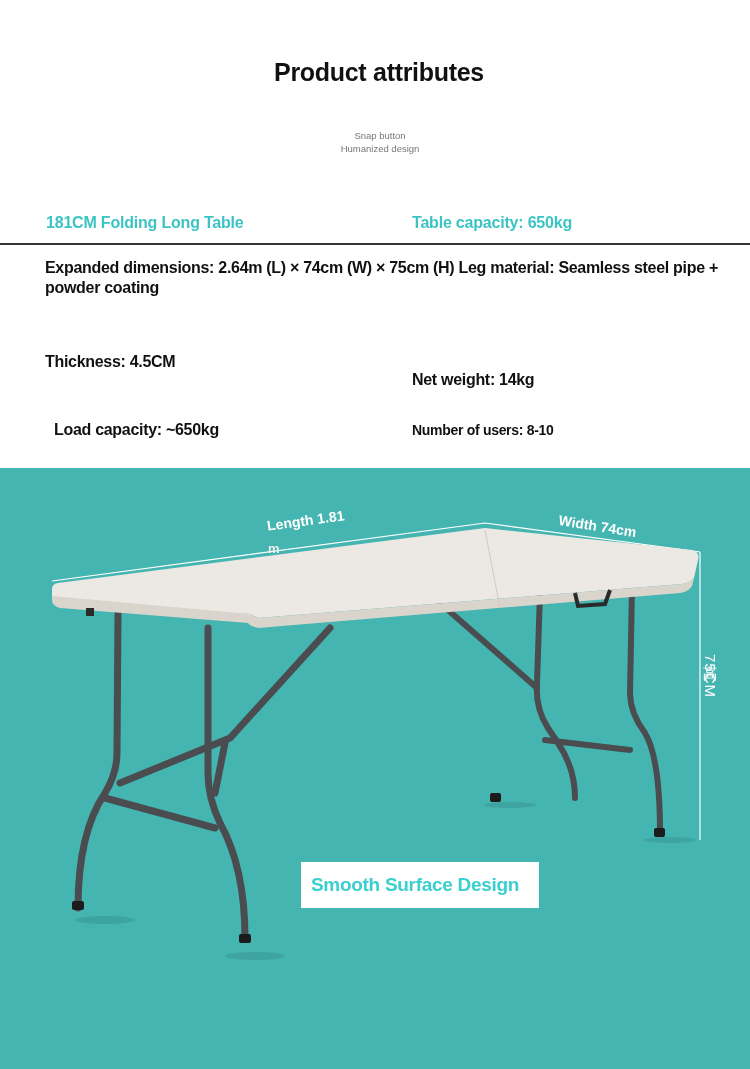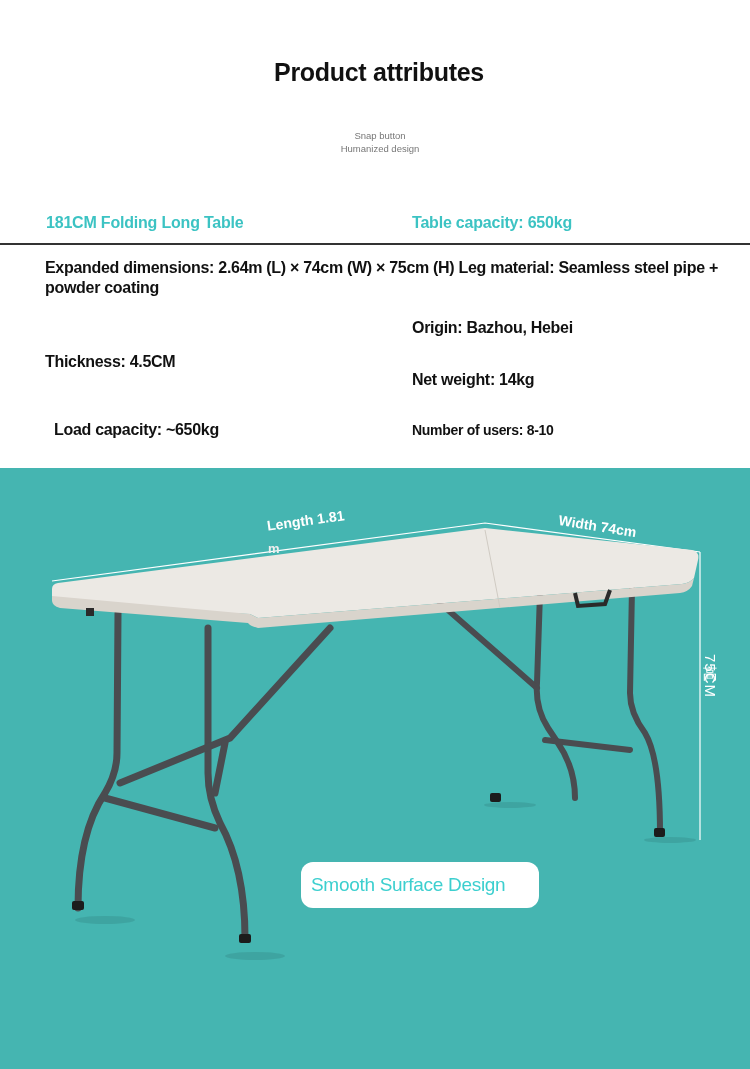--- a/index.html
+++ b/index.html
@@ -18,38 +18,37 @@
 
   .photo { position: absolute; left: 0; top: 468px; width: 750px; height: 601px; background: #45b5b1; overflow: hidden; }
   .photo svg { position: absolute; left: 0; top: 0; }
 
   .dim-label { position: absolute; color: #fff; font-size: 14px; font-weight: bold; white-space: nowrap; }
   .len { left: 266px; top: 50px; transform: rotate(-8deg); transform-origin: left top; }
   .len2 { left: 268px; top: 73px; font-size: 13px; color: #eee; }
   .wid { left: 560px; top: 44px; transform: rotate(9deg); transform-origin: left top; }
   .hgt { left: 700px; top: 185px; writing-mode: vertical-rl; font-size: 15px; font-weight: normal; letter-spacing: 1px; }
 
-  .pill { position: absolute; left: 301px; top: 862px; width: 238px; height: 46px; background: #fff; border-radius: 12px; display: flex; align-items: center; padding-left: 10px; font-size: 19px; font-weight: normal; color: #3ccfcf; letter-spacing: -0.3px; }
+  .pill { position: absolute; left: 301px; top: 862px; width: 238px; height: 46px; background: #fff; border-radius: 0; display: flex; align-items: center; padding-left: 10px; font-size: 19px; font-weight: bold; color: #3ccfcf; letter-spacing: -0.3px; }
 </style>
 </head>
 <body>
 
 <div class="top">
   <div class="title">Product attributes</div>
   <div class="subnote">
     <div>Snap button</div>
     <div>Humanized design</div>
   </div>
 
   <div class="head-row" style="left:46px;">181CM Folding Long Table</div>
   <div class="head-row" style="left:412px;">Table capacity: 650kg</div>
   <div class="divider"></div>
 
   <div class="attr" style="left:45px; top:258px; width:700px;">Expanded dimensions: 2.64m (L) × 74cm (W) × 75cm (H) Leg material: Seamless steel pipe + powder coating</div>
-  <div class="attr" style="left:412px; top:318px;">Origin: Bazhou, Hebei</div>
   <div class="attr" style="left:45px; top:352px;">Thickness: 4.5CM</div>
   <div class="attr" style="left:412px; top:370px;">Net weight: 14kg</div>
   <div class="attr" style="left:54px; top:420px;text-align:right;">Load capacity: ~650kg</div>
   <div class="attr small" style="left:412px; top:420px;">Number of users: 8-10</div>
 </div>
 
 <div class="photo">
   <svg width="750" height="601" viewBox="0 0 750 601">
 
     <polyline points="52,113 485,55 700,84" fill="none" stroke="#ffffff" stroke-width="1.2"></polyline>

